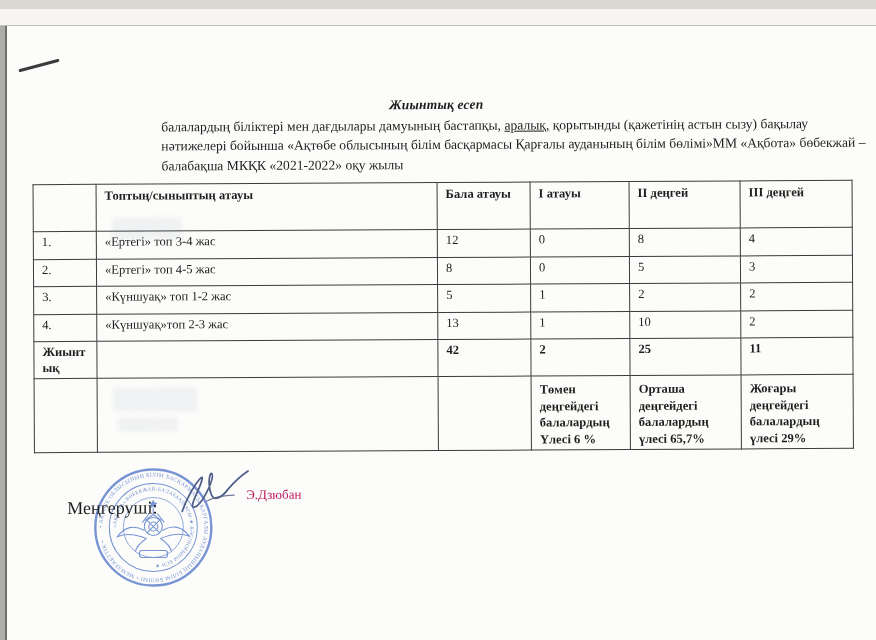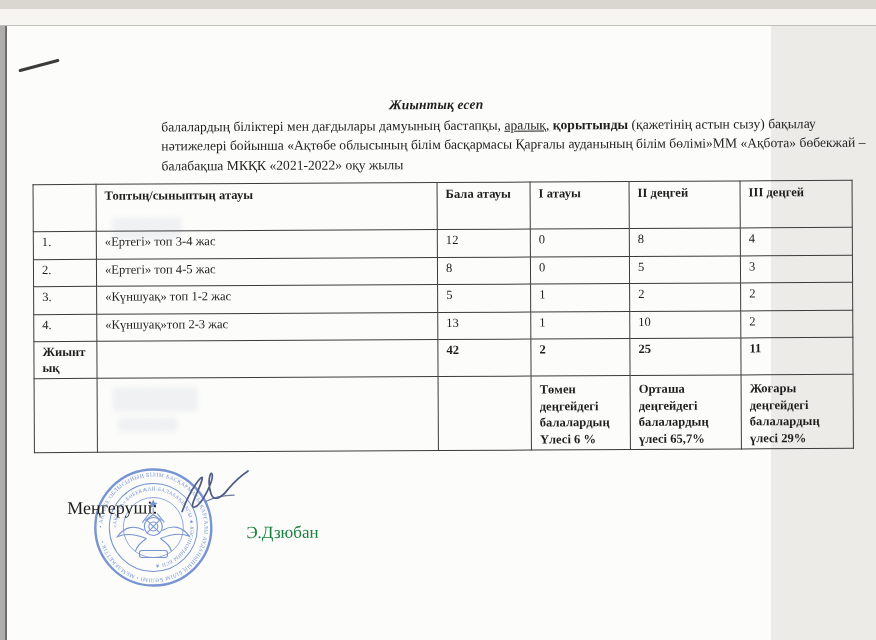--- a/index.html
+++ b/index.html
@@ -8,58 +8,58 @@
     background:#ecebe7;
     font-family:"Liberation Serif", serif;
     color:#222;
   }
   .top-strip{position:absolute;left:0;top:0;width:876px;height:9px;background:#d9d7cf;}
   .top-strip2{position:absolute;left:0;top:9px;width:876px;height:16px;background:#f6f5f2;}
   .top-line{position:absolute;left:0;top:25px;width:876px;height:1px;background:#c2c0ba;}
   .left-strip{position:absolute;left:0;top:26px;width:5px;height:614px;background:#aeada9;}
   .left-edge{position:absolute;left:5px;top:26px;width:2px;height:614px;background:#6e6e6c;}
   .page{
-    position:absolute;left:7px;top:26px;width:764px;height:614px;
+    position:absolute;left:7px;top:26px;width:869px;height:614px;
     background:#fcfcfa;
   }
   .pen-mark{
     position:absolute;left:11px;top:38px;width:42px;height:3px;
     background:#3b3b3b;border-radius:2px;transform:rotate(-15deg);
   }
   .content{position:absolute;left:0;top:0;width:869px;height:614px;transform:rotate(-0.3deg);transform-origin:50% 40%;}
   .doc-title{
     position:absolute;left:383px;top:71px;
     font-size:13.5px;font-weight:bold;font-style:italic;letter-spacing:.2px;color:#1d1d1d;
   }
   .doc-paragraph{
     position:absolute;left:155px;top:90px;width:706px;
     font-size:13.6px;line-height:1.42;color:#1f1f1f;
   }
   .seg-underline{text-decoration:underline;}
-  .seg-bold{font-weight:bold;}
+  .seg-bold{font-weight:normal;}
   .seg-italic{}
   table.report{
     position:absolute;left:26px;top:156px;width:819px;
     border-collapse:collapse;table-layout:fixed;
   }
   table.report td,table.report th{
     border:1px solid #3c3c3c;
     vertical-align:top;text-align:left;
     font-size:12.6px;line-height:1.25;color:#1e1e1e;
     padding:3px 4px 2px 8px;
     overflow:hidden;
   }
   table.report th{font-weight:bold;padding-top:4px;}
   td.name-cell,th.name-cell{padding-left:13px;}
   tr.total-row td{font-weight:bold;}
   td.total-label{word-break:break-all;padding-right:14px;}
   tr.summary-row td{font-weight:bold;padding-top:5px;line-height:1.3;}
   .smudge{position:absolute;background:#9aa4bb;opacity:.12;filter:blur(2px);border-radius:3px;}
   .footer-label{position:absolute;left:59px;top:470px;font-size:18px;color:#1d1d1d;z-index:3;}
-  .signer-name{position:absolute;left:238px;top:496px;font-size:17px;color:#15803d;z-index:3;}
+  .signer-name{position:absolute;left:238px;top:460px;font-size:13px;color:#be185d;z-index:3;}
   .stamp{position:absolute;left:82px;top:437px;width:126px;height:126px;z-index:1;opacity:.92;}
   .signature{position:absolute;left:168px;top:440px;width:76px;height:56px;z-index:2;}
 </style>
 </head>
 <body>
 
 <div class="top-strip"></div>
 <div class="top-strip2"></div>
 <div class="top-line"></div>
 <div class="left-strip"></div>

